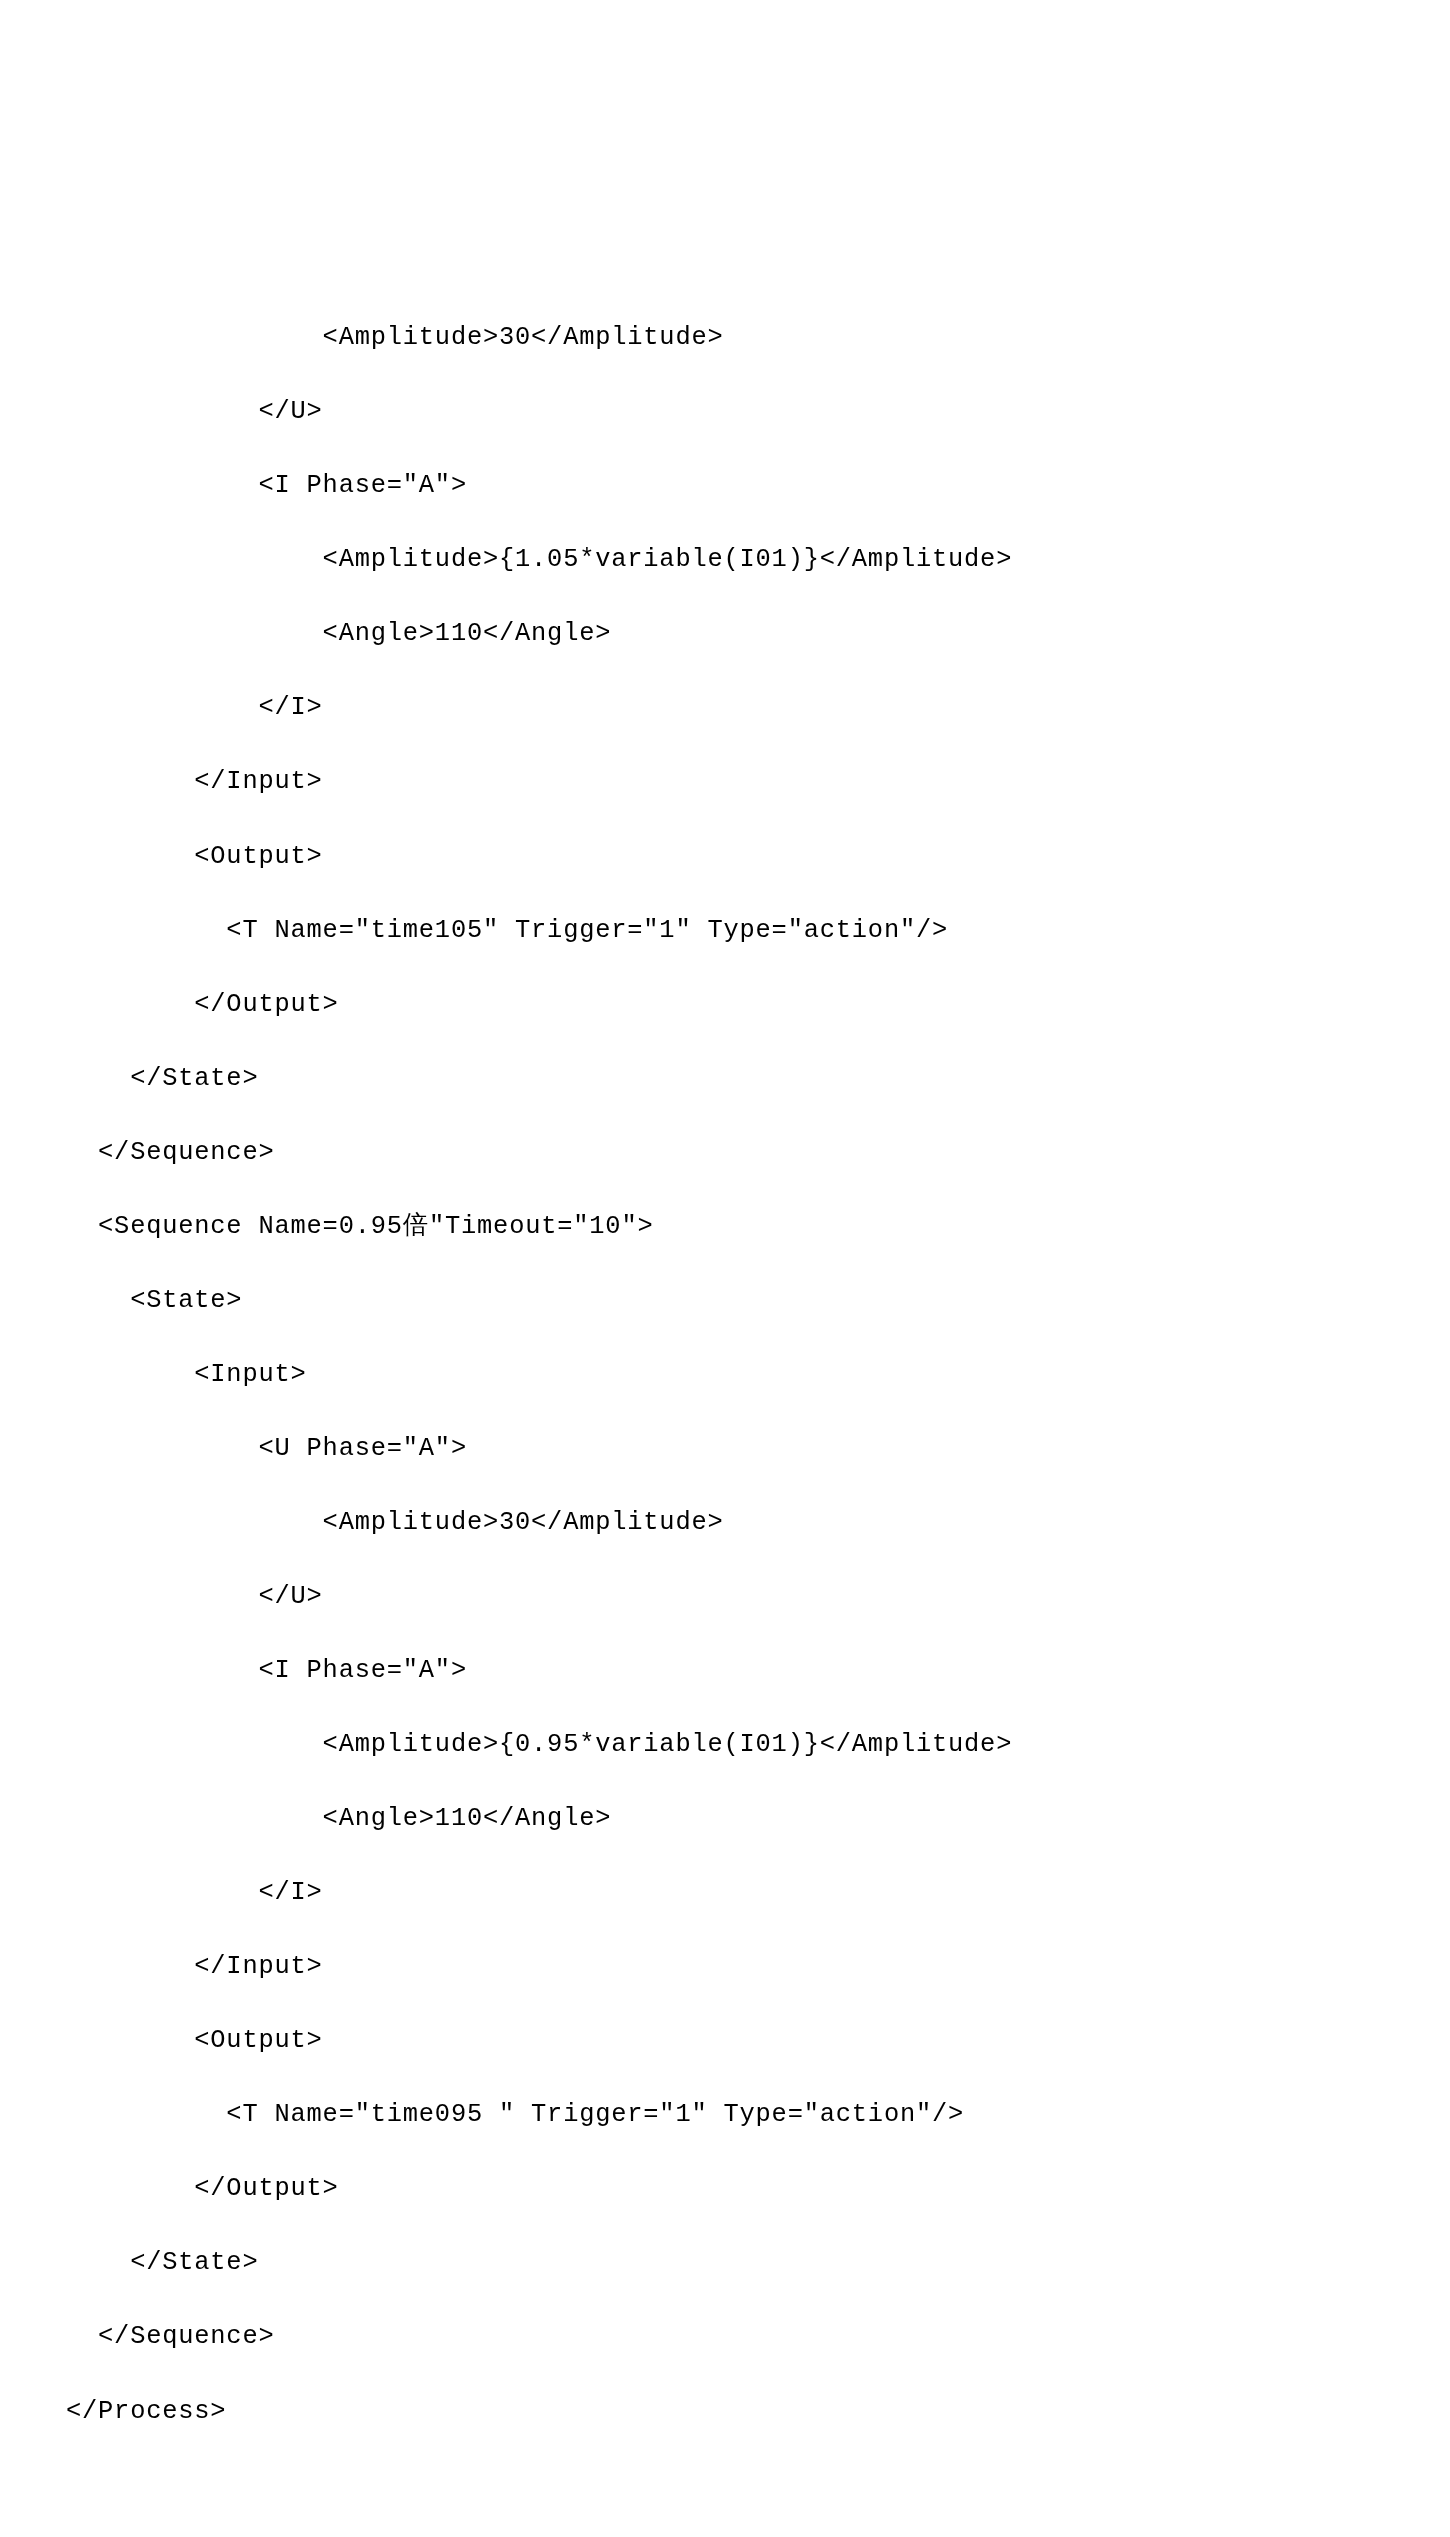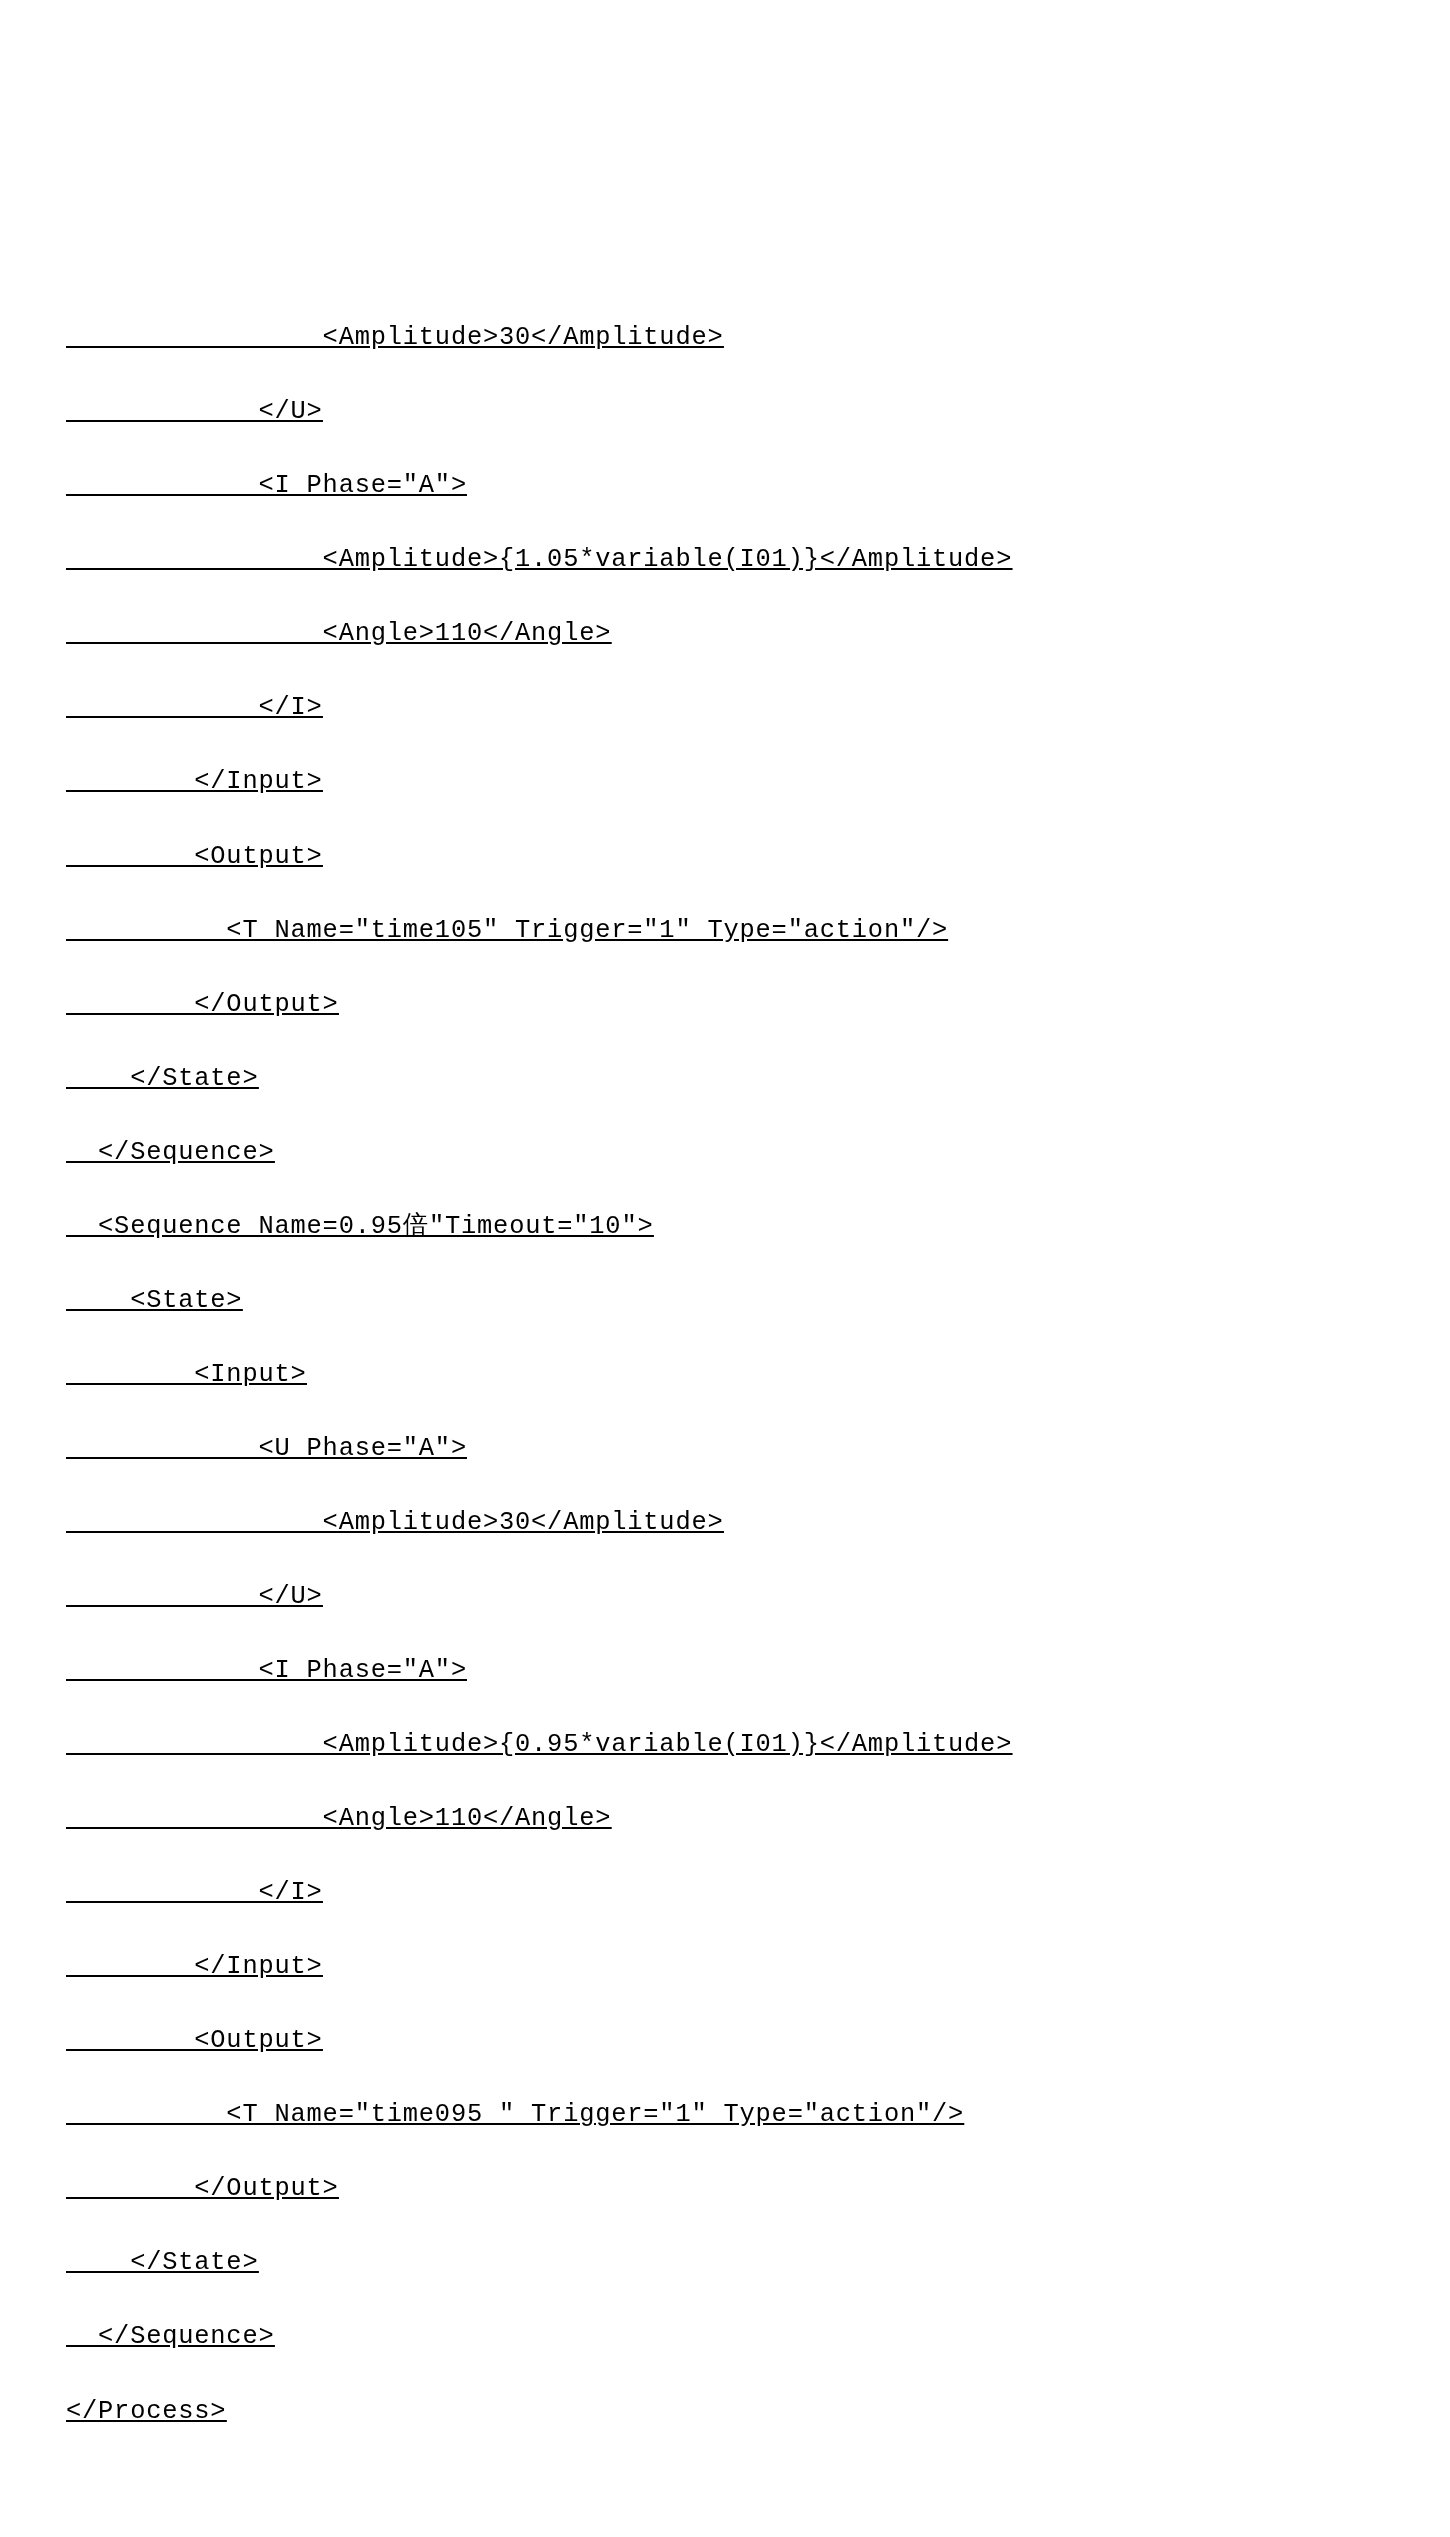--- a/index.html
+++ b/index.html
@@ -1,19 +1,18 @@
 <!DOCTYPE html>
 <html style="font-size:13.6px"><head>
   <meta charset="utf-8">
   <style>
     * {
       margin: 8px;
       padding: 0;
       box-sizing: border-box;
-      text-decoration: underline;
     }
     body {
       background: #ffffff;
       font-family: 'Courier New', 'SimSun', monospace;
       font-size: 25.4px;
       line-height: 2.6;
       color: #000000;
       padding: 17px 34px;
       white-space: pre;
       letter-spacing: 0.8px;

